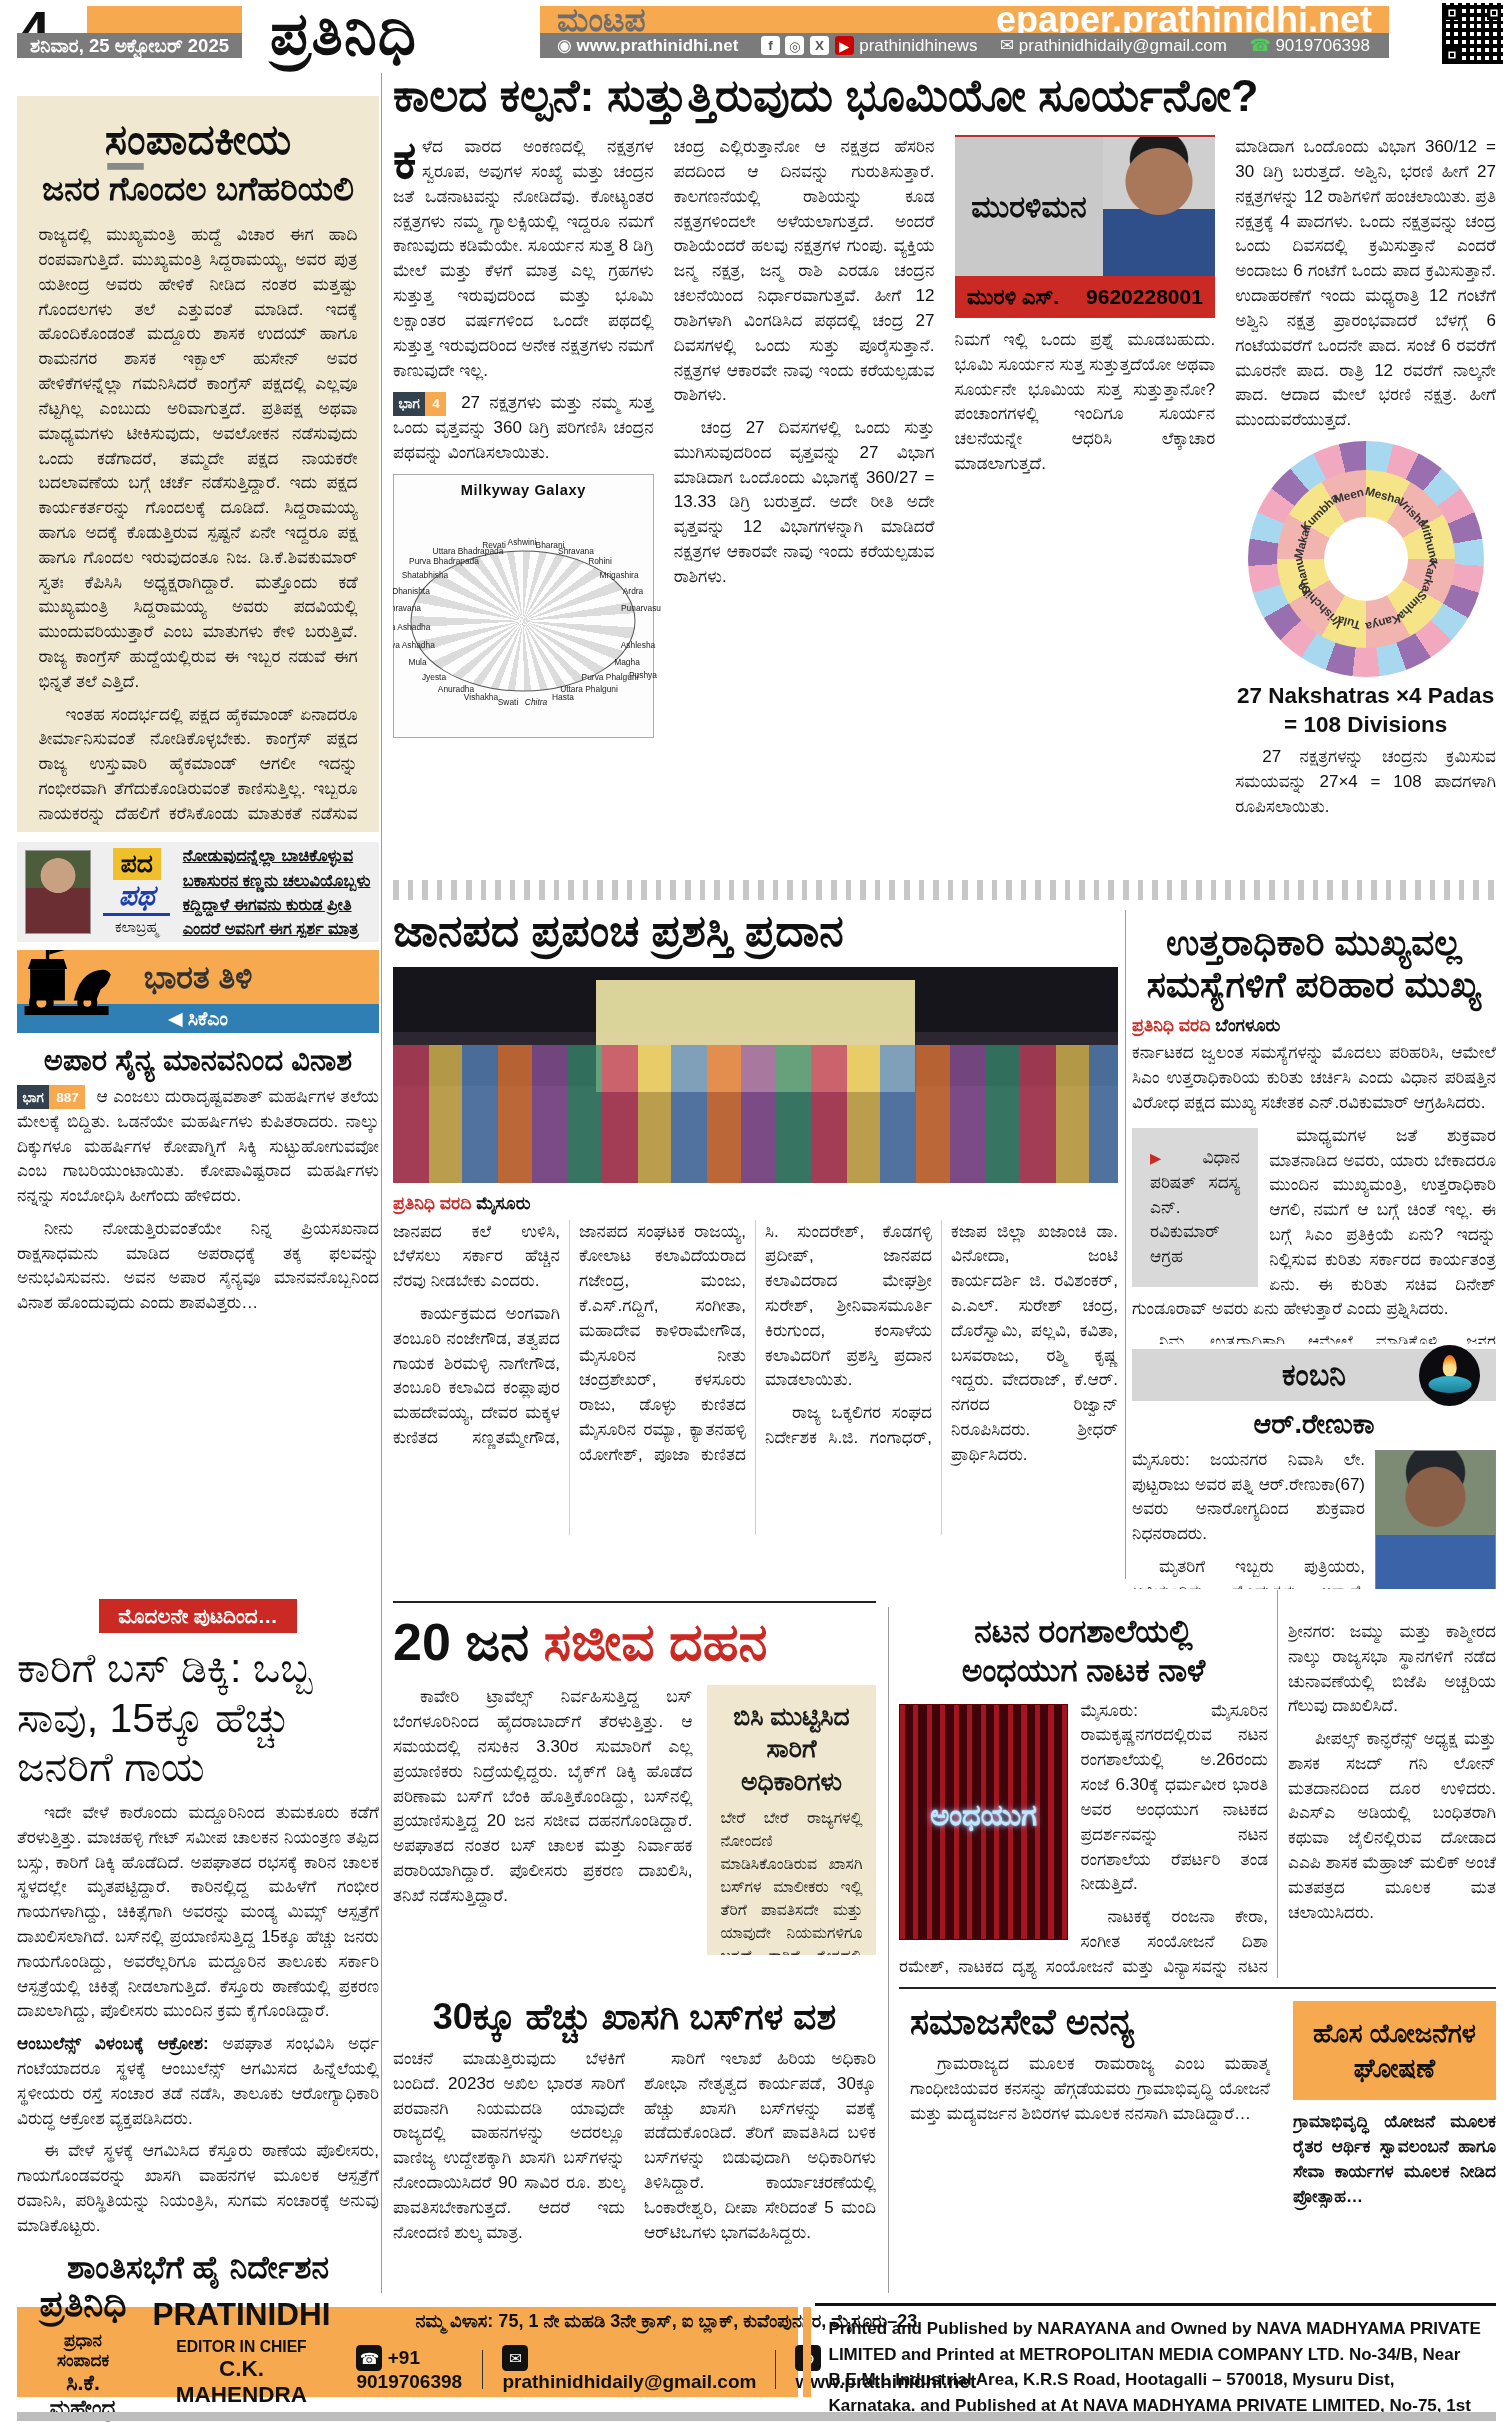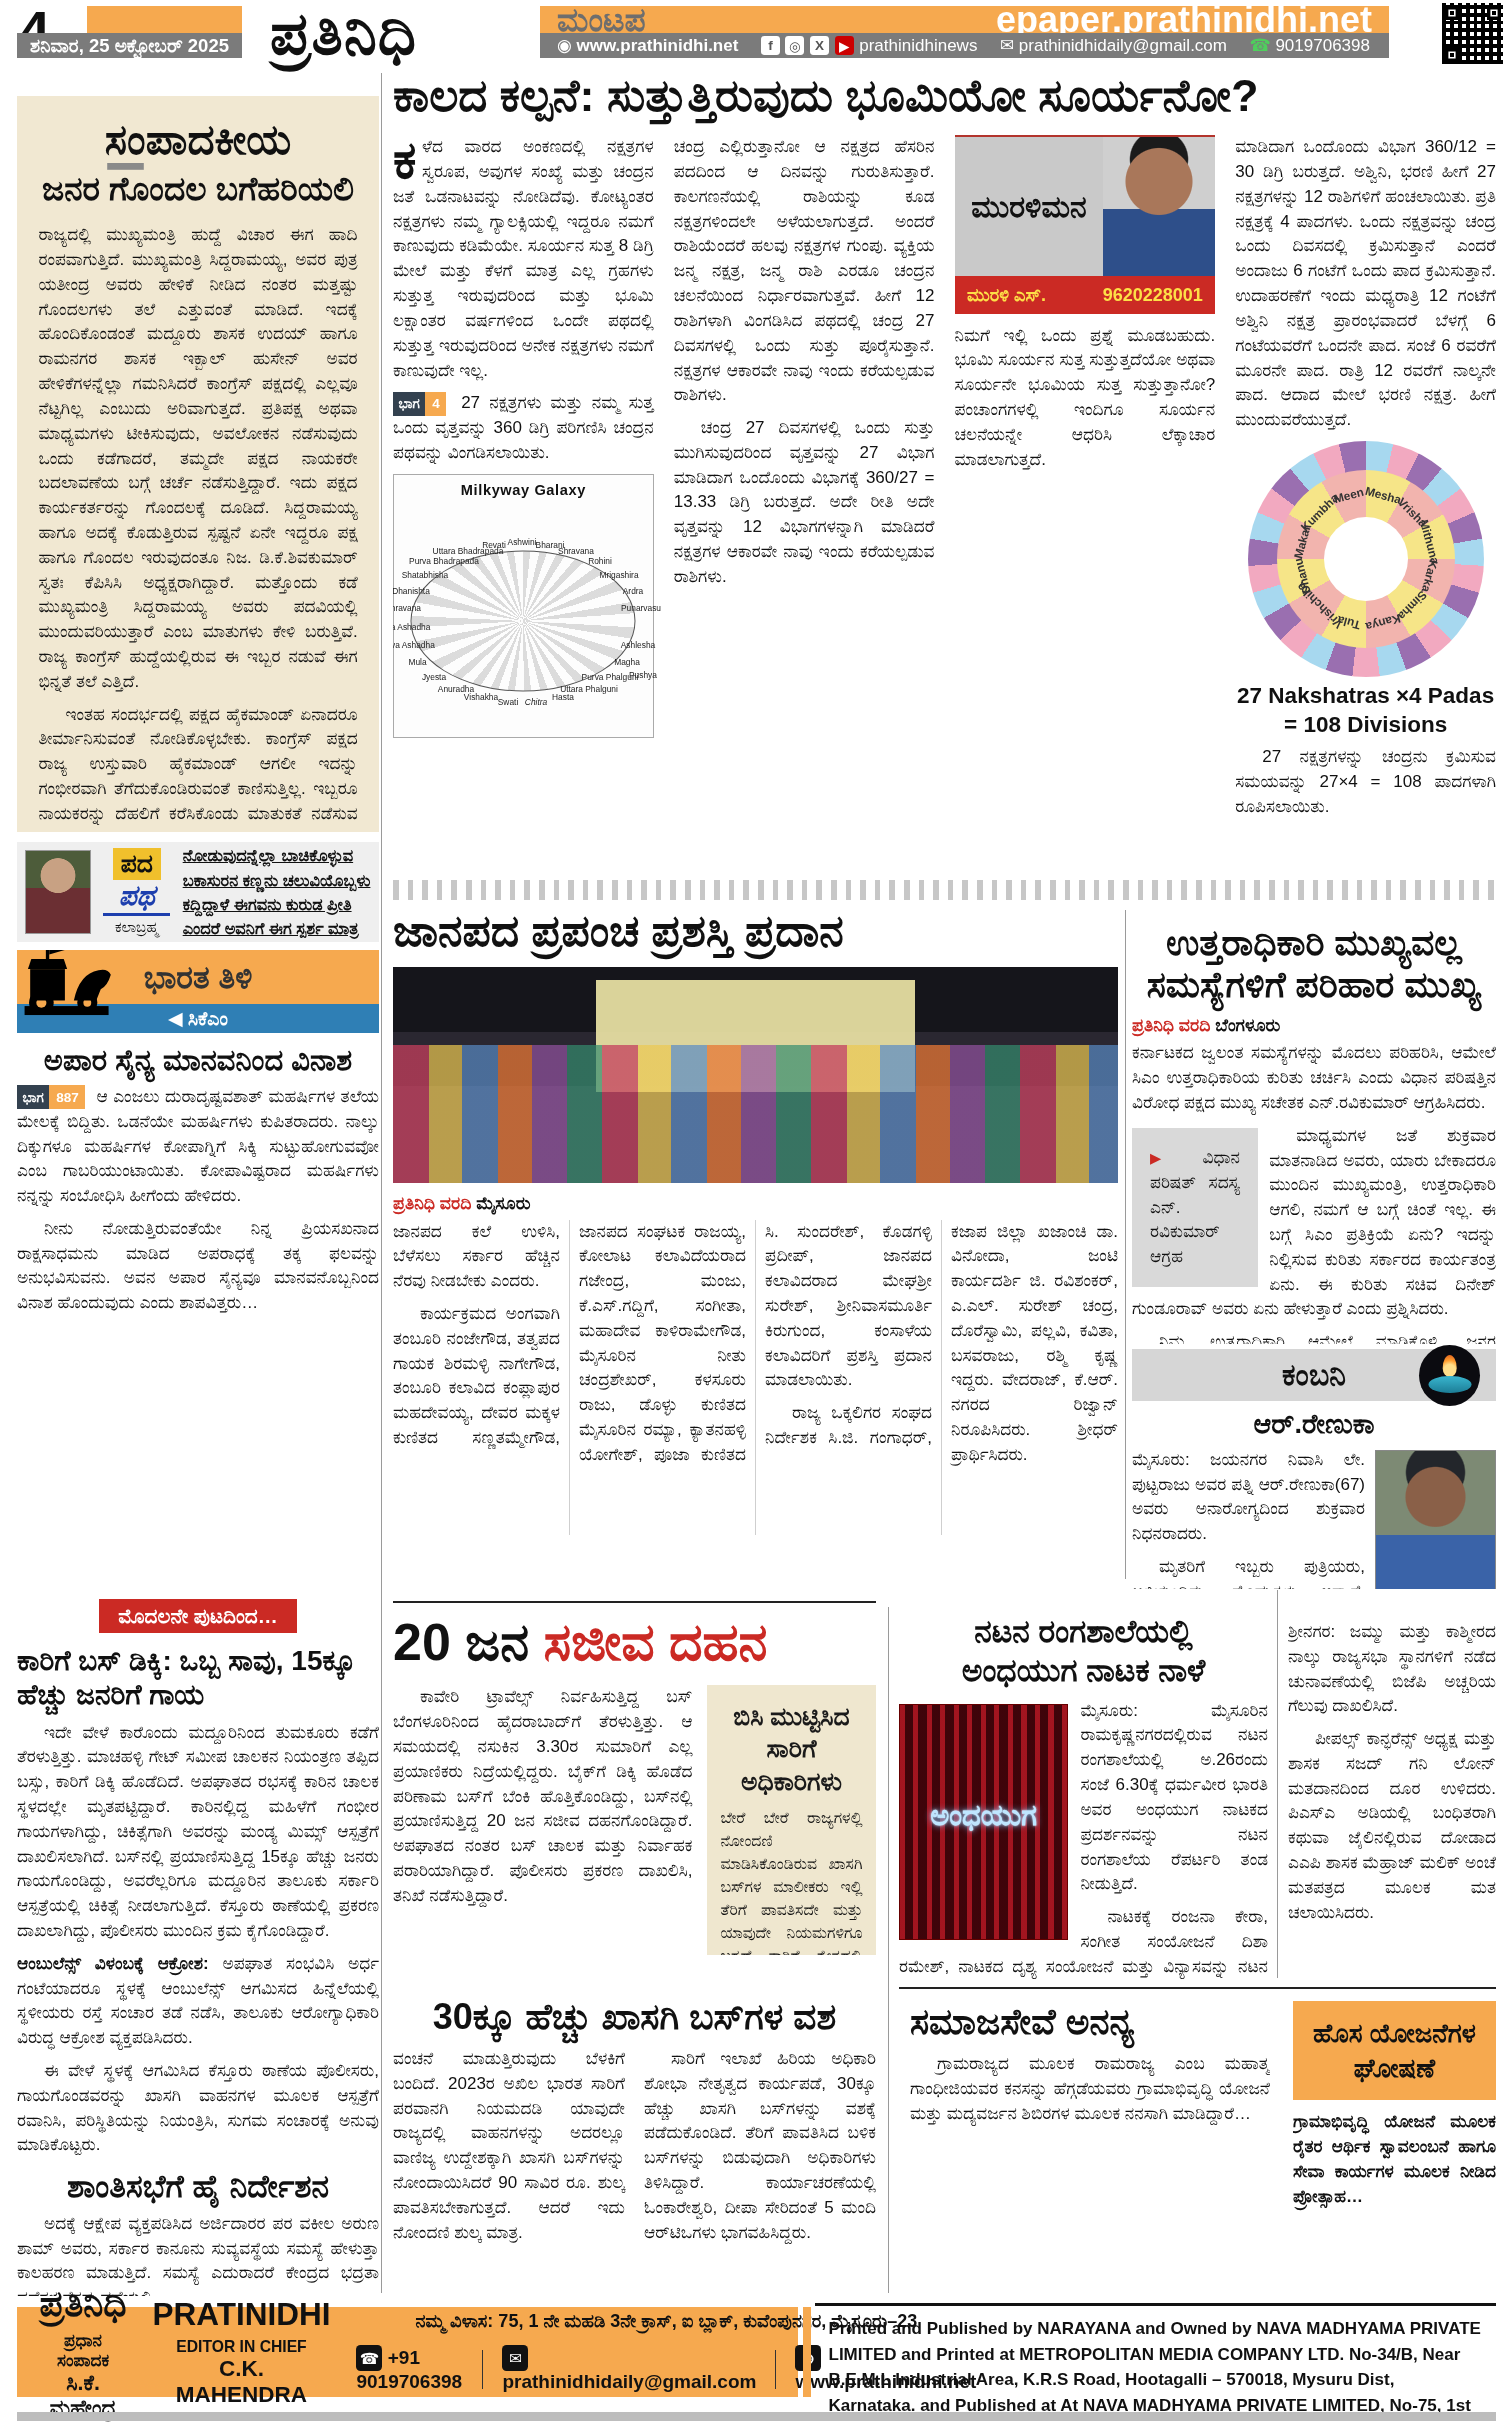--- a/index.html
+++ b/index.html
@@ -69,21 +69,21 @@
   
   .ma-head{font-size:45px; font-weight:bold; line-height:1.08;}
   .ma-grid{display:grid; grid-template-columns:repeat(4,1fr); column-gap:20px; margin-top:14.6px;}
   .dropcap::first-letter{font-size:52px; font-weight:bold; float:left; line-height:.8; padding:4.5px 5.6px 0 0;}
   .author-card{background:#c9c9c9; border-top:2.2px solid #b3342c; display:flex; height:141px;}
   .author-name{flex:1; display:flex; align-items:center; justify-content:center; font-size:30px; font-weight:bold;}
   .author-photo{width:112px; flex:none;
      background:radial-gradient(circle at 50% 32%,#a9775a 0 30%,transparent 31%),
                 radial-gradient(circle at 50% 16%,#1b1b1b 0 22%,transparent 23%),
                 linear-gradient(180deg,#cfcfcf 0 52%,#2e4f8a 52% 100%);}
-  .author-strip{background:var(--red); color:#fde047; font-size:18px; font-weight:bold;
+  .author-strip{background:var(--red); color:#000000; font-size:21px; font-weight:bold;
      display:flex; align-items:center; justify-content:space-between; padding:5.6px 12.4px;}
   .fig{border:1.1px solid #aaa; background:#fdfdfd; position:relative;}
   .fig-title{font-size:14.6px; font-weight:bold; text-align:center; padding-top:5.6px; letter-spacing:0.6px;}
   .galaxy-ellipse{position:absolute; left:50%; top:56%; width:225px; height:141px; transform:translate(-50%,-50%);
      border:1.7px solid #555; border-radius:50%;
      background:repeating-conic-gradient(from 0deg, rgba(120,120,120,.25) 0 6deg, transparent 6deg 13.33deg);}
   .g-label{position:absolute; font-size:8.4px; color:#222; transform:translate(-50%,-50%); white-space:nowrap;}
 
   .wheel{position:relative; width:236px; height:236px; margin:3.4px auto;}
   .wheel .ring-out{position:absolute; inset:0; border-radius:50%;
@@ -128,21 +128,21 @@
                 linear-gradient(180deg,#7d8a74 0 55%,#3a63a8 55% 100%);}
 
   
   .sj-head{font-size:52px; font-weight:bold;}
   .sj-head .red{color:var(--red);}
   .box-cream{background:#efe7cf; padding:14.6px 13.5px;}
   .box-cream h3{font-size:25px; font-weight:bold; text-align:center; line-height:1.3; margin-bottom:10px;}
 
   .red-tab{display:block; margin:0 auto; background:var(--red); color:#fff; font-size:20px; font-weight:bold;
      width:max-content; padding:5.6px 19px;}
-  .ca-head{font-size:28px; font-weight:bold; line-height:1.2; margin:11.2px 0 9px;}
+  .ca-head{font-size:41px; font-weight:normal; line-height:1.2; margin:11.2px 0 9px;}
   .sub-head{font-size:31.5px; font-weight:bold; text-align:center; margin:10px 0 6.7px;}
   .lead-b{font-weight:bold;}
 
   
   .nt-head{font-size:31.5px; font-weight:bold; line-height:1.25; text-align:center;}
   .poster{float:left; width:169px; height:236px; margin:5.6px 12.4px 4.5px 0; position:relative; border:0.6px solid #600;
      background:#1d0307 repeating-linear-gradient(90deg, rgba(186,24,36,.85) 0 5px, rgba(64,4,10,.95) 5px 13.5px);}
   .poster-title{position:absolute; left:0; right:0; top:38%; text-align:center; font-size:29px; font-weight:bold;
      color:#bfe6ff; text-shadow:0 0 7.9px #6fc4ff,0 0 2.2px #fff;}
   .rs-head{font-size:26px; font-weight:bold; line-height:1.3; text-align:center;}

